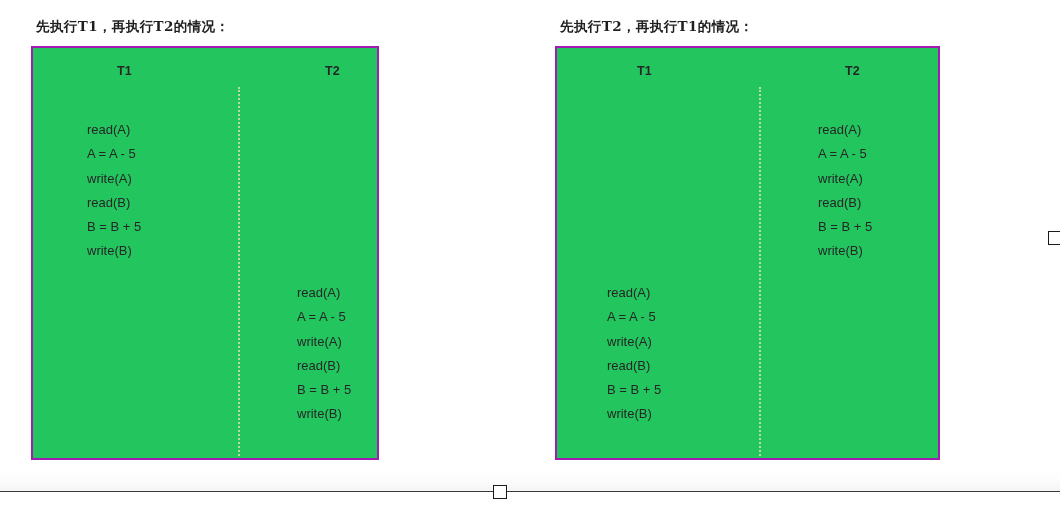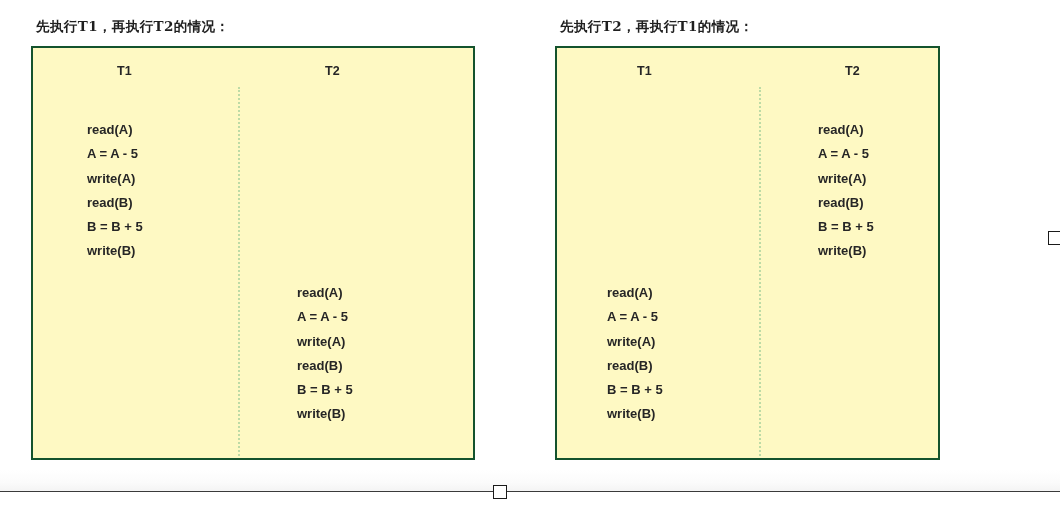--- a/index.html
+++ b/index.html
@@ -19,38 +19,38 @@
     left: 0; top: 0;
     width: 1060px;
     height: 508px;
     background: #ffffff;
   }
 
   
   .panel {
     position: absolute;
   }
-  .panel-left  { left: 31px;  top: 18px; width: 444px; }
+  .panel-left  { left: 31px;  top: 18px; width: 348px; }
   .panel-right { left: 555px; top: 18px; width: 385px; }
 
   .panel-heading {
     font-family: "DejaVu Serif", "Liberation Serif", serif;
     font-weight: bold;
     font-size: 13.5px;
     color: #1f1f1f;
     letter-spacing: 0.4px;
     margin-left: 5px;
     margin-bottom: 10px;
     white-space: nowrap;
   }
 
   .box {
     position: relative;
-    border: 2px solid #14532d;
-    background: #fef9c3;
+    border: 2px solid #a21caf;
+    background: #22c55e;
     box-sizing: border-box;
   }
   .box-left  { height: 414px; }
   .box-right { height: 414px; }
 
   .divider {
     position: absolute;
     top: 39px;
     bottom: 2px;
     width: 0;
@@ -80,21 +80,21 @@
   .ch-t2-right { left: 288px; }
 
   .code-block {
     position: absolute;
     font-family: "Liberation Sans", sans-serif;
     font-size: 13px;
     color: #262626;
     line-height: 24.3px;
     white-space: nowrap;
   }
-  .code-line { display: block; font-weight: bold; }
+  .code-line { display: block; }
 
   
   .blk-l-t1 { left: 54px;  top: 70px; }
   .blk-l-t2 { left: 264px; top: 233px; }
   
   .blk-r-t2 { left: 261px; top: 70px; }
   .blk-r-t1 { left: 50px;  top: 233px; }
 
   
   .page-fade {

